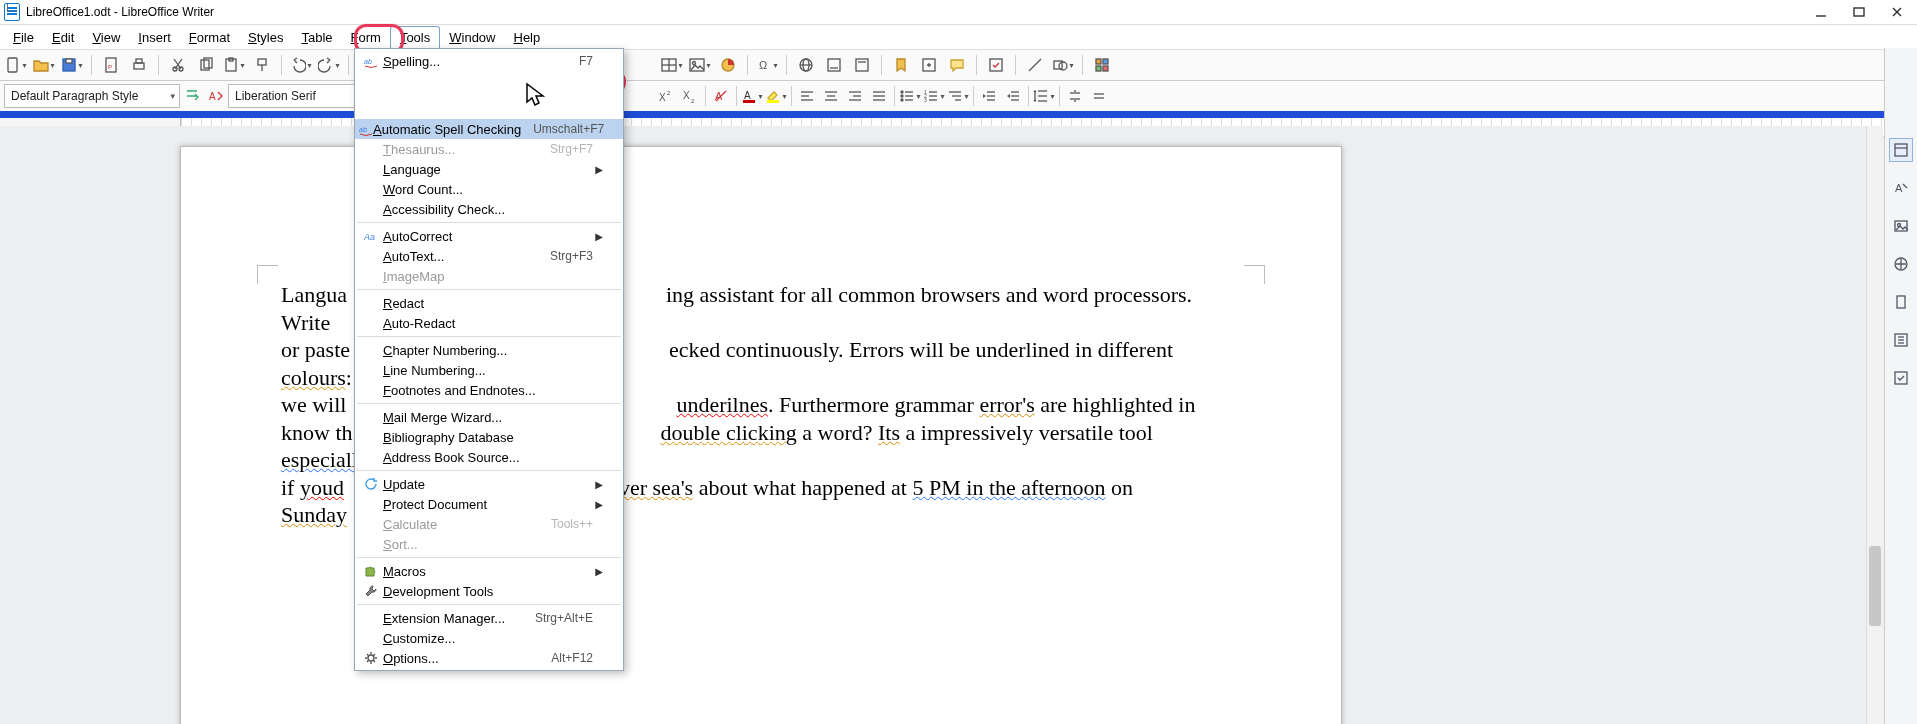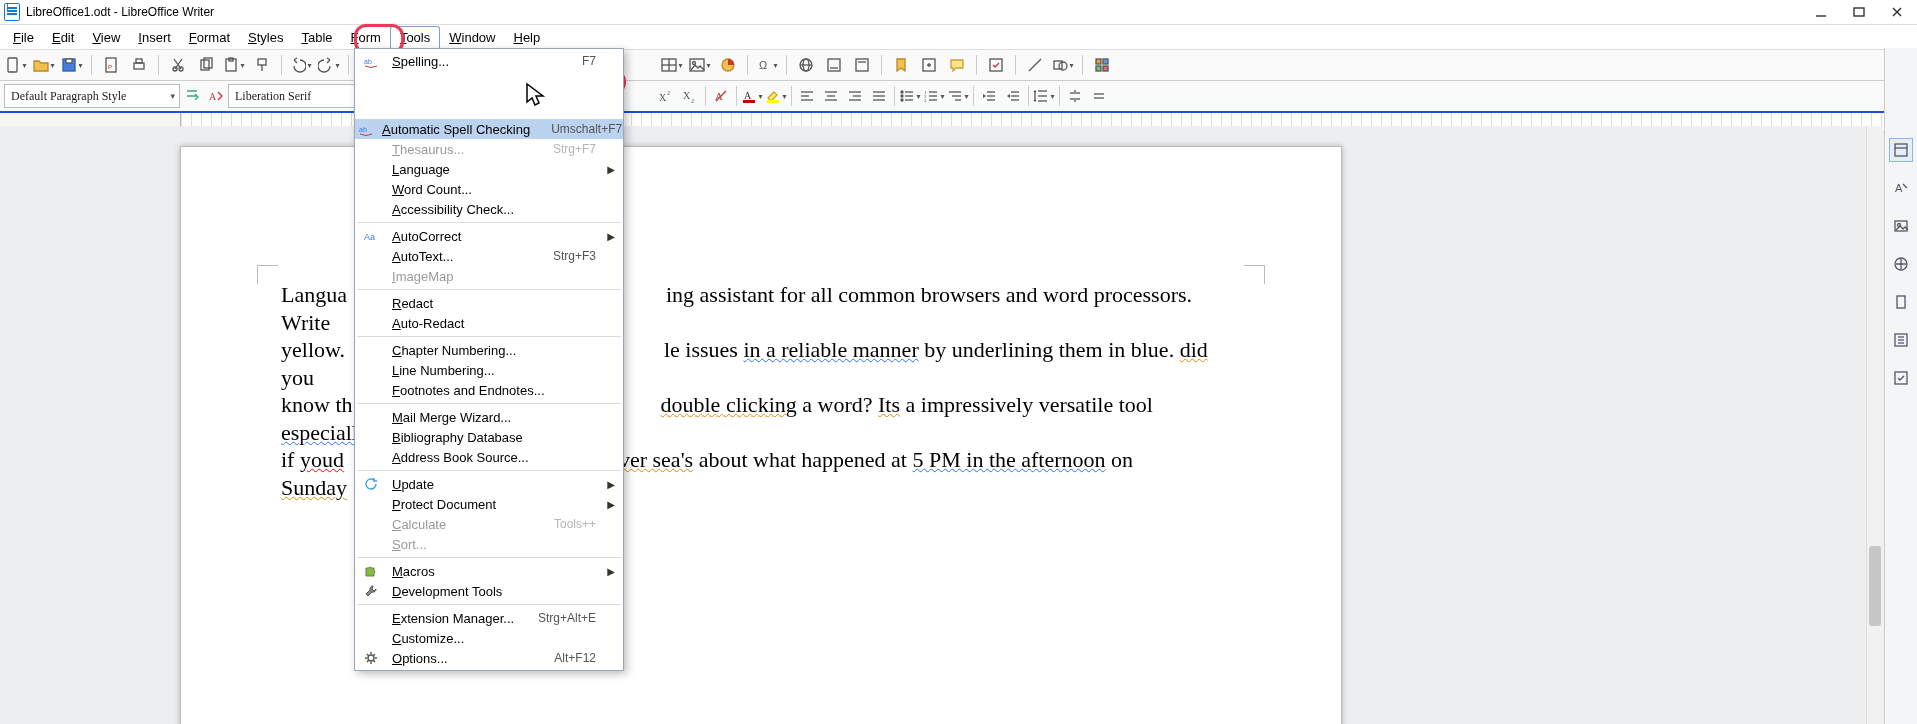--- a/index.html
+++ b/index.html
@@ -69,24 +69,23 @@
     height: 30px;
     background:#fafafa;
     border-bottom:1px solid #ccc;
     display:flex; align-items:center;
     padding:0 4px;
     gap:4px;
   }
   .toolbar2 {
     height: 30px;
     background:#fafafa;
-    border-bottom:2px solid #1d4ed8;
+    border-bottom:7px solid #1d4ed8;
     display:flex; align-items:center;
     padding:0 4px;
-    font-family:Liberation Serif, serif;
   }
   .tb-btn {
     width:22px; height:22px;
     display:flex; align-items:center; justify-content:center;
     border:1px solid transparent;
     border-radius:3px;
     color:#555;
   }
   .tb-sep { width:1px; height:20px; background:#ccc; margin:0 3px;}
   .tb-btn svg{width:16px;height:16px;stroke:#555;fill:none;stroke-width:1.3;}
@@ -152,27 +151,26 @@
     background:#fff;
     border:1px solid #9aa7b5;
     box-shadow:3px 3px 8px rgba(0,0,0,.25);
     z-index:100;
     font-size:13px;
     padding:2px 0;
   }
   .dd-row{
     display:flex; align-items:center;
     height:20px;
-    padding:0 8px 0 4px;
+    padding:0 20px 0 4px;
     position:relative;
-    gap:9px;
   }
   .dd-row.hover{ background:#bcd3f0;margin-top:48px; }
   .dd-row.disabled{ color:#9a9a9a;}
-  .dd-icon-col{ width:24px; display:flex; align-items:flex-start; justify-content:center;}
+  .dd-icon-col{ width:24px; display:flex; align-items:flex-start; justify-content:center;font-style:italic;}
   .dd-icon-col svg{width:14px;height:14px;}
   .dd-label{ flex:1; white-space:nowrap; text-align:left;}
   .dd-short{ color:#555; font-size:12px; margin-left:12px;}
   .dd-row.disabled .dd-short{color:#b5b5b5;}
   .dd-arrow{ width:10px; text-align:right; color:#333; font-size:10px;}
   .dd-sep{ height:1px; background:#dcdcdc; margin:3px 2px;}
   .dd-highlight{
     position:absolute;
     border:3px solid #e8395b;
     border-radius:14px;
@@ -586,23 +584,28 @@
   <div class="page">
     <div class="page-margin-marker" style="left:76px;top:118px;border-right:none;border-bottom:none"></div>
     <div class="page-margin-marker" style="right:76px;top:118px;border-left:none;border-bottom:none"></div>
     <div class="text-block">
       <div>
         <span>Langua</span>
         <span style="visibility:hidden">____________________________</span>
         <span>ing assistant for all common browsers and word processors. Write</span>
       </div>
       <div>
-        <span>yellow.</span>
+        <span>or paste</span>
         <span style="visibility:hidden">____________________________</span>
-        <span>le issues </span><span class="wavy-blue">in a reliable manner</span><span> by underlining them in blue. </span><span class="wavy-orange">did</span><span> you</span>
+        <span>ecked continuously. Errors will be underlined in different </span><span class="wavy-orange">colours</span><span>:</span>
+      </div>
+      <div>
+        <span>we will</span>
+        <span style="visibility:hidden">_____________________________</span>
+        <span class="wavy-red">underilnes</span><span>. Furthermore grammar </span><span class="wavy-orange">error's</span><span> are highlighted in</span>
       </div>
       <div>
         <span>know th</span>
         <span style="visibility:hidden">___________________________</span>
         <span class="wavy-orange">double clicking</span><span> a word? </span><span class="wavy-orange">Its</span><span> a impressively versatile tool </span><span class="wavy-blue">especially</span>
       </div>
       <div>
         <span>if </span><span class="wavy-red">youd</span>
         <span style="visibility:hidden">________________________</span>
         <span class="wavy-orange">ver sea's</span><span> about what happened at </span><span class="wavy-blue">5 PM in the afternoon</span><span> on</span>

